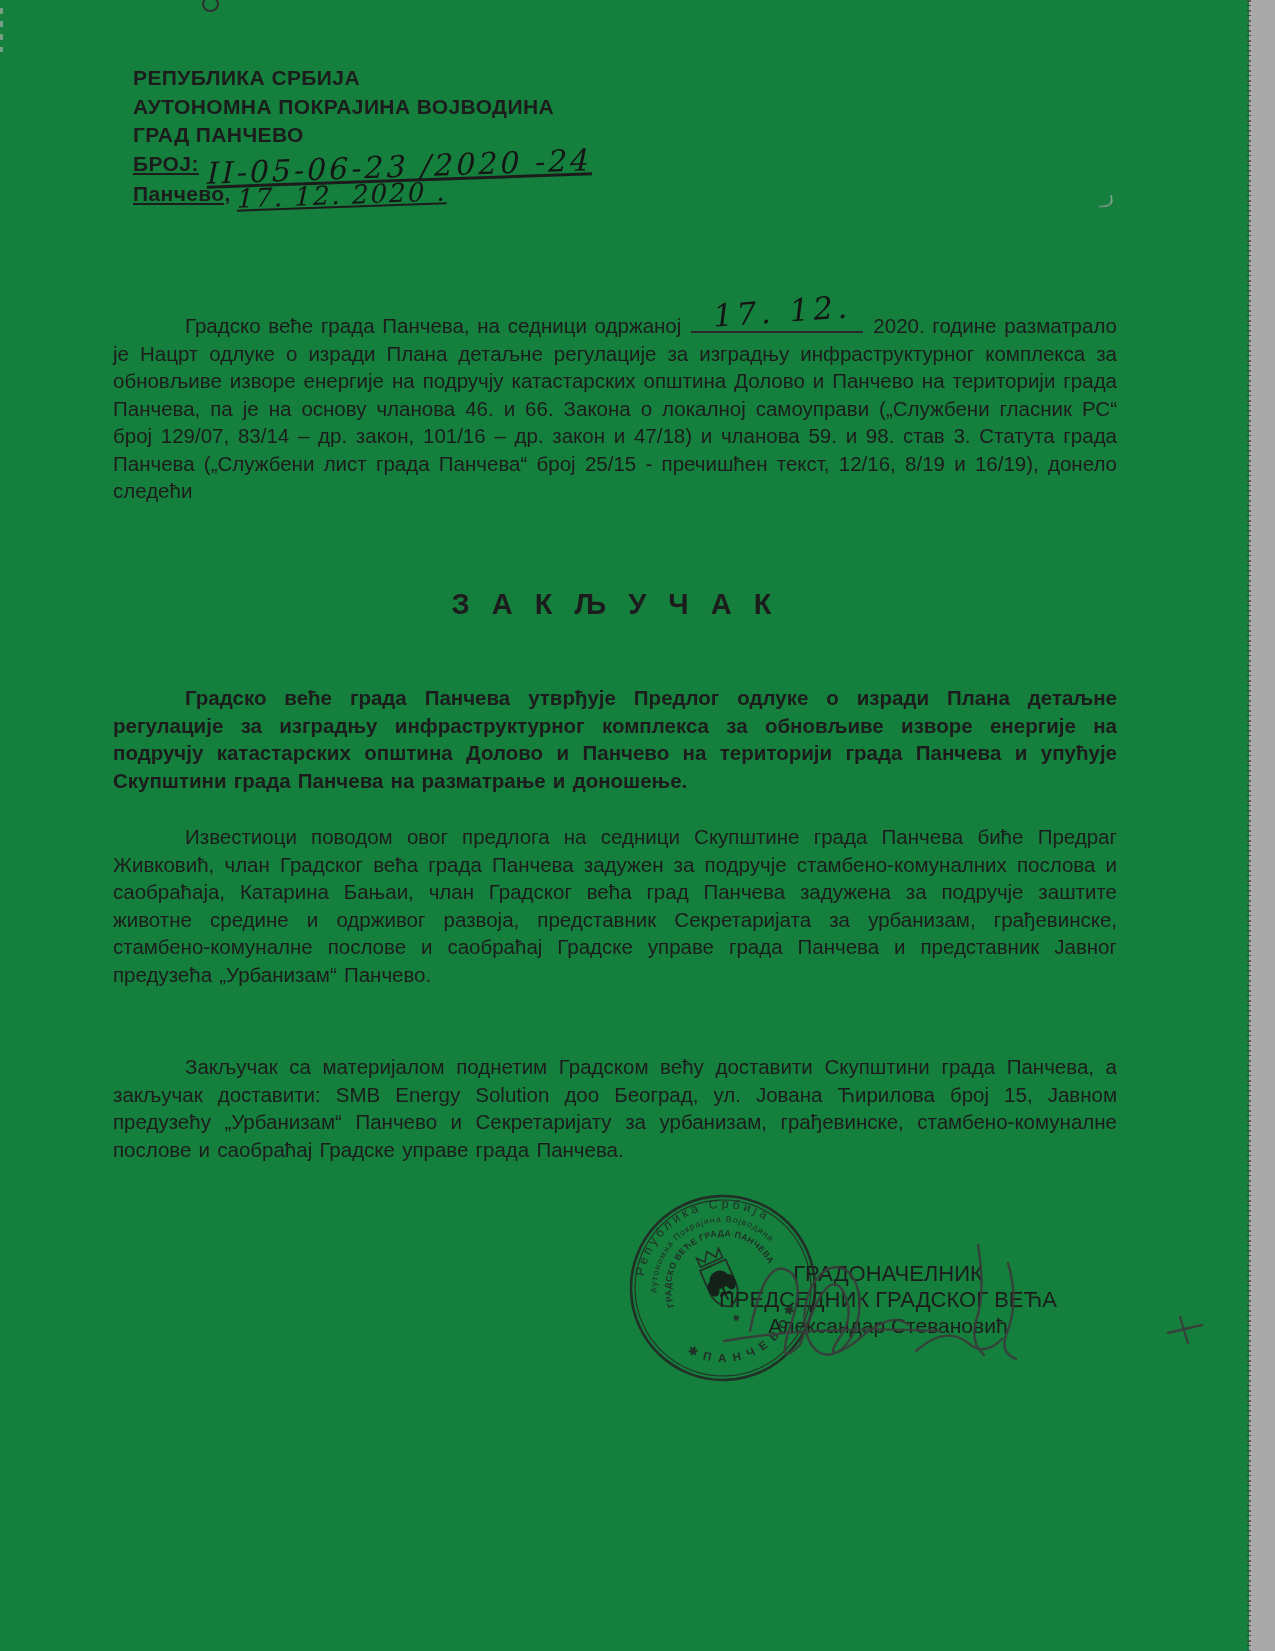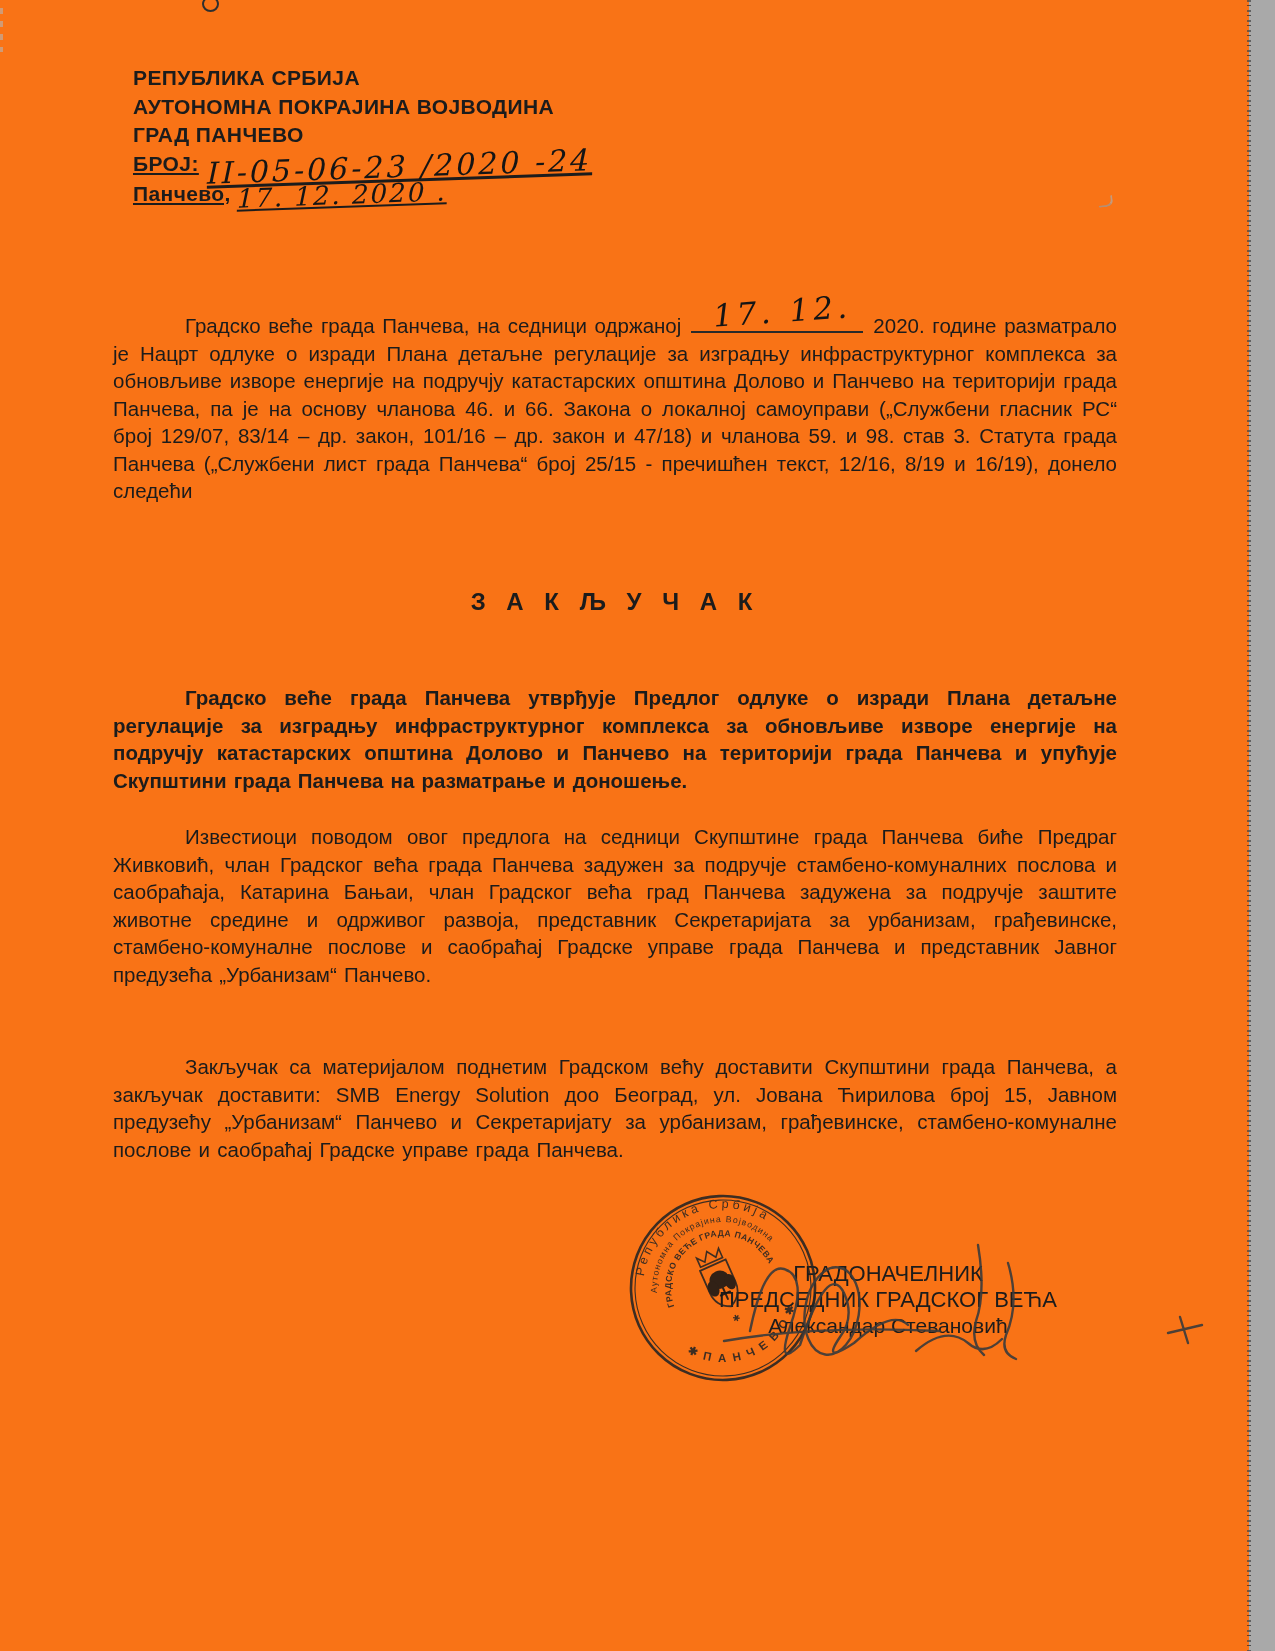--- a/index.html
+++ b/index.html
@@ -1,17 +1,17 @@
 <!DOCTYPE html>
 <html><head>
 <meta charset="utf-8">
 <style>
   html,body { margin:0; padding:0; background:#e8e8e8; }
   .page {
-    position:relative; width:1275px; height:1651px; background:#f97316;
+    position:relative; width:1275px; height:1651px; background:#15803d;
     overflow:hidden; font-family:"Liberation Sans", sans-serif; color:#1c1c1c;
     margin:0 auto;
   }
   
   .scan-strip {
     position:absolute; top:0; right:0; width:26px; height:100%;
     background:#a9a9a9;
   }
   .scan-strip::before {
     content:""; position:absolute; left:-2px; top:0; width:4px; height:100%;
@@ -72,21 +72,21 @@
     vertical-align:baseline; margin:0 10px;
   }
   .hw-inline {
     position:absolute; left:22px; bottom:4px; font-size:31px; line-height:1;
     letter-spacing:4px; white-space:nowrap; transform:rotate(-4deg);
     text-indent:0;
   }
 
   .heading {
     position:absolute; left:113px; top:588px; width:1004px;
-    text-align:center; font-weight:bold; font-size:24px; letter-spacing:7px;
+    text-align:center; font-weight:bold; font-size:29px; letter-spacing:7px;
   }
 
   .sig-block {
     position:absolute; left:688px; top:1261px; width:400px;
     text-align:center; font-weight:normal; line-height:26px; white-space:nowrap;
   }
   .sig-title1 { font-size:22px; }
   .sig-title2 { font-size:22px; }
   .sig-name   { font-size:21px; }
 

